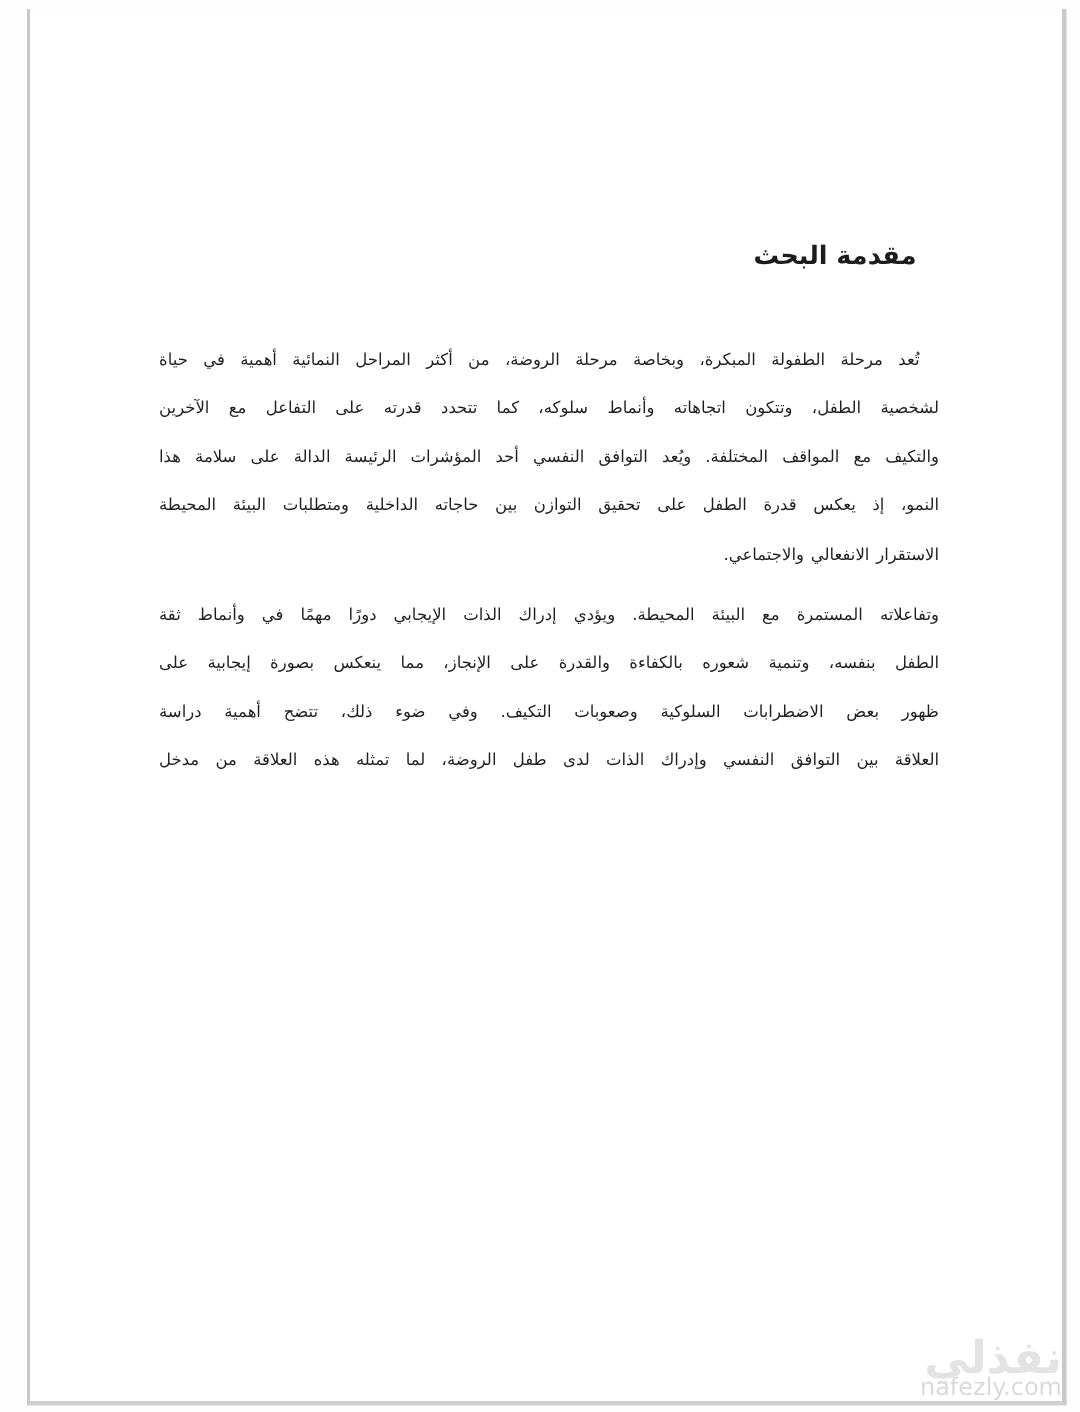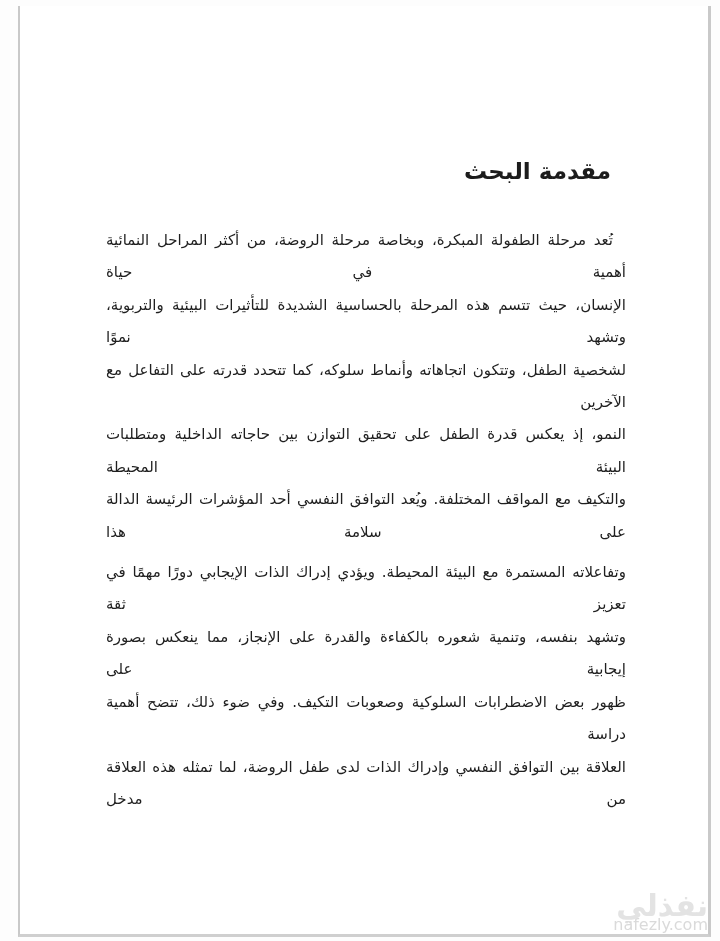--- a/index.html
+++ b/index.html
@@ -17,32 +17,32 @@
     border-left: 2px solid #c9c9c9;
     border-right: 3px solid #c9c9c9;
     border-bottom: 3px solid #cfcfcf;
   }
   .content {
     direction: rtl;
     padding: 152px 82px 0 86px;
     color: #1f1f1f;
   }
   .doc-title {
-    font-size: 23px;
+    font-size: 17px;
     font-weight: 700;
     line-height: 26px;
     text-align: right;
     padding-right: 15px;
     margin-bottom: 40px;
     color: #1c1c1c;
   }
   .para { margin: 0; }
   .para + .para { margin-top: 8px; }
   .line {
-    font-size: 15px;
+    font-size: 11px;
     line-height: 32.4px;
     text-align: justify;
     text-align-last: justify;
     word-spacing: 1px;
     white-space: normal;
   }
   .line.first { text-indent: 13px; }
   .line.last { text-align-last: right; }
   .watermark {
     position: absolute;
@@ -71,29 +71,29 @@
 </head>
 <body>
 
 <div class="page-frame">
   <div class="content">
 
     <div class="doc-title">مقدمة البحث</div>
 
     <div class="para">
       <div class="line first">تُعد مرحلة الطفولة المبكرة، وبخاصة مرحلة الروضة، من أكثر المراحل النمائية أهمية في حياة</div>
-      <div class="line">الإنسان، حيث تتسم هذه المرحلة بالحساسية الشديدة للتأثيرات البيئية والتربوية، وتشهد نموًا</div>
       <div class="line">لشخصية الطفل، وتتكون اتجاهاته وأنماط سلوكه، كما تتحدد قدرته على التفاعل مع الآخرين</div>
+      <div class="line">والتكيف مع المواقف المختلفة. ويُعد التوافق النفسي أحد المؤشرات الرئيسة الدالة على سلامة هذا</div>
       <div class="line">النمو، إذ يعكس قدرة الطفل على تحقيق التوازن بين حاجاته الداخلية ومتطلبات البيئة المحيطة</div>
-      <div class="line">والتكيف مع المواقف المختلفة. ويُعد التوافق النفسي أحد المؤشرات الرئيسة الدالة على سلامة هذا</div>
+      <div class="line last">الاستقرار الانفعالي والاجتماعي.</div>
     </div>
 
     <div class="para">
-      <div class="line">وتفاعلاته المستمرة مع البيئة المحيطة. ويؤدي إدراك الذات الإيجابي دورًا مهمًا في تعزيز ثقة</div>
-      <div class="line">وتشهد بنفسه، وتنمية شعوره بالكفاءة والقدرة على الإنجاز، مما ينعكس بصورة إيجابية على</div>
+      <div class="line">وتفاعلاته المستمرة مع البيئة المحيطة. ويؤدي إدراك الذات الإيجابي دورًا مهمًا في وأنماط ثقة</div>
+      <div class="line">الطفل بنفسه، وتنمية شعوره بالكفاءة والقدرة على الإنجاز، مما ينعكس بصورة إيجابية على</div>
       <div class="line">ظهور بعض الاضطرابات السلوكية وصعوبات التكيف. وفي ضوء ذلك، تتضح أهمية دراسة</div>
       <div class="line">العلاقة بين التوافق النفسي وإدراك الذات لدى طفل الروضة، لما تمثله هذه العلاقة من مدخل</div>
 
     </div>
 
   </div>
 
   <div class="watermark">
     <div class="logo">نفذلي</div>
     <div class="site">nafezly.com</div>

